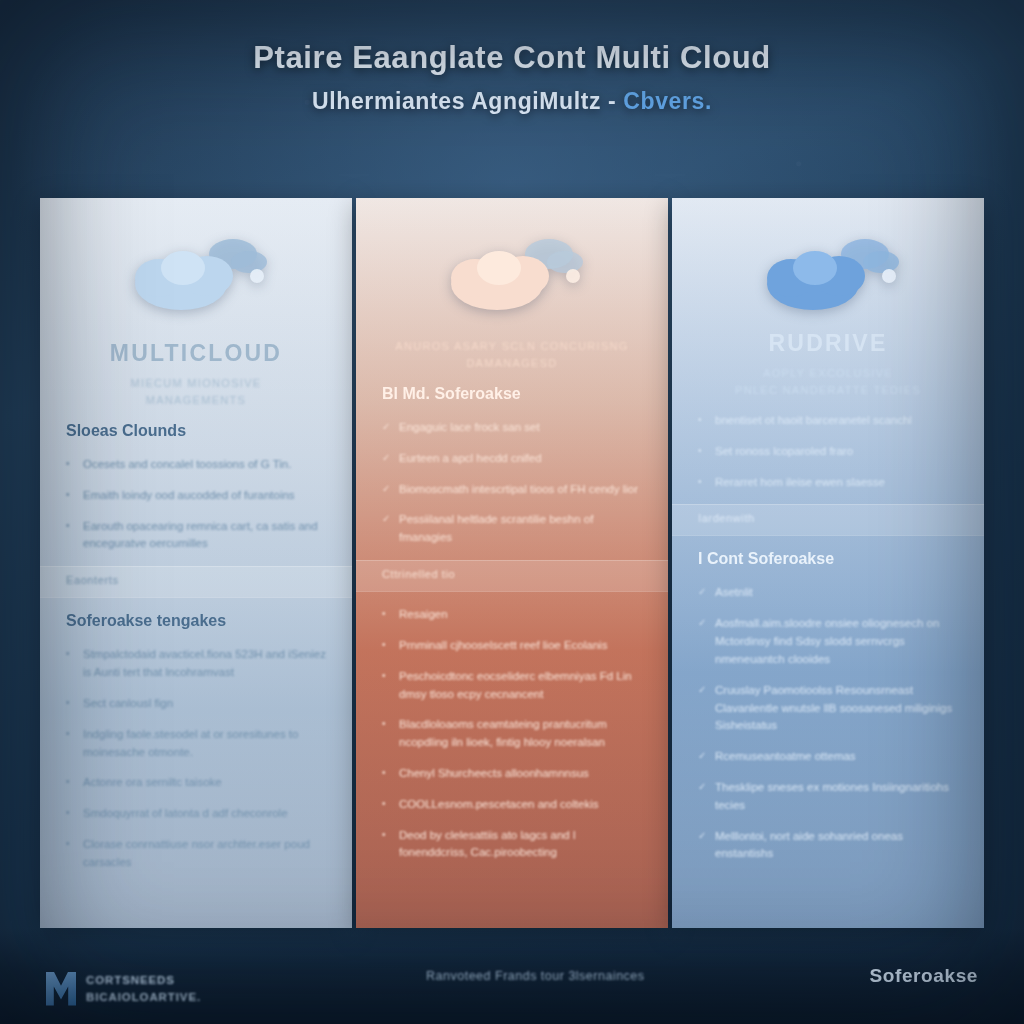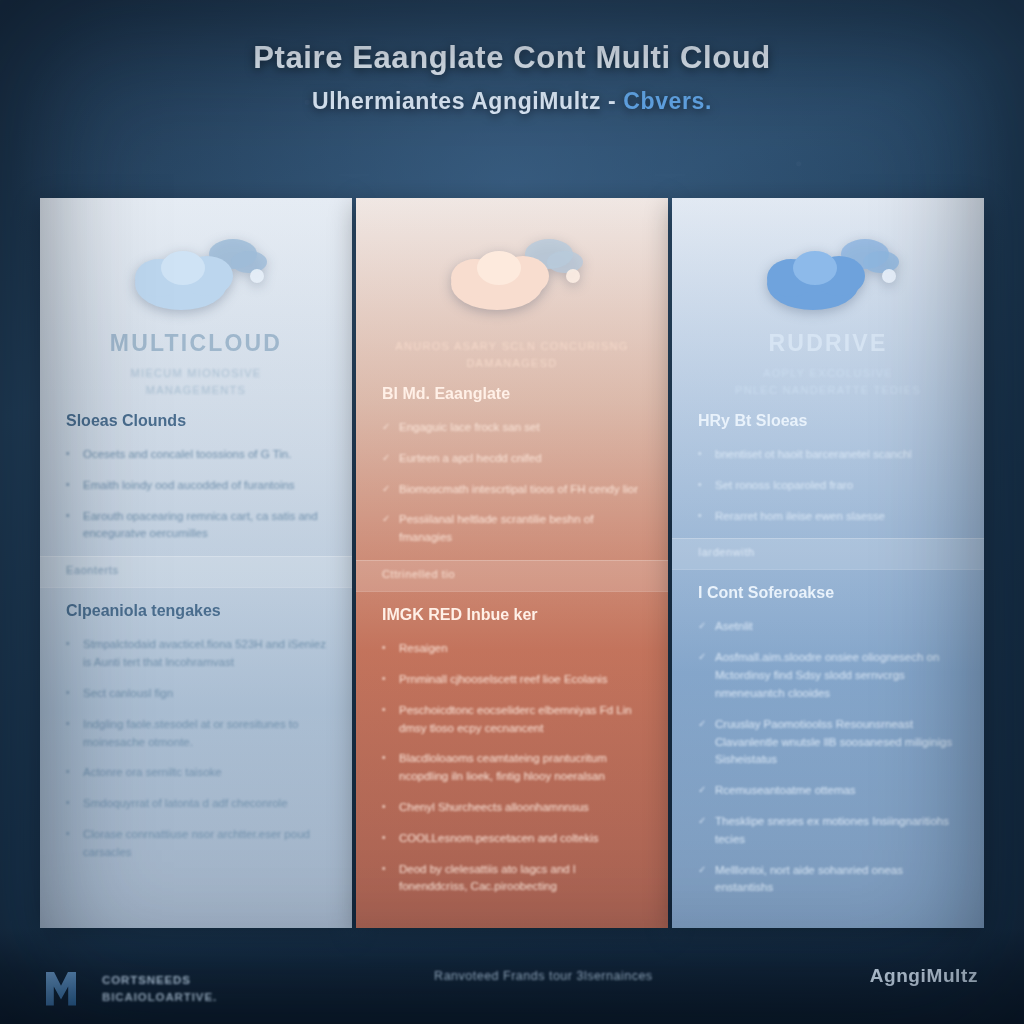--- a/index.html
+++ b/index.html
@@ -114,21 +114,21 @@
   }
   .cloud-svg { filter: drop-shadow(0 3px 6px rgba(20,40,70,0.25)); }
 
   .col-title {
     text-align: center;
     font-size: 23px;
     font-weight: bold;
     letter-spacing: 2.2px;
     filter: blur(0.7px);
   }
-  .c1 .col-title { color: #9fb7cc; }
+  .c1 .col-title { color: #9fb7cc; margin-top: 10px; }
   .c2 .col-title { color: #f7e2d6; }
   .c3 .col-title { color: #d6e4f3; }
 
   .col-subtitle {
     margin-top: 8px;
     text-align: center;
     font-size: 11px;
     line-height: 1.5;
     letter-spacing: 1.3px;
     filter: blur(1.1px);
@@ -193,21 +193,21 @@
     position: absolute;
     left: 0; right: 0;
     bottom: 0;
     height: 96px;
     display: flex;
     align-items: center;
     justify-content: space-between;
     padding: 0 46px;
     background: linear-gradient(180deg, rgba(12,28,46,0.0) 0%, rgba(10,24,40,0.55) 45%, rgba(8,20,34,0.85) 100%);
   }
-  .brand-left { display: flex; align-items: center; gap: 26px; margin-top: 25px; }
+  .brand-left { display: flex; align-items: center; gap: 10px; margin-top: 25px; }
   .brand-mark {
     width: 30px; height: 34px;
     background: linear-gradient(160deg, #7fb3e6 0%, #2f6ba5 100%);
     clip-path: polygon(0 0, 26% 0, 50% 42%, 74% 0, 100% 0, 100% 100%, 74% 100%, 74% 44%, 50% 82%, 26% 44%, 26% 100%, 0 100%);
     opacity: 0.9;
   }
   .brand-left .brand-text {
     font-size: 11.5px;
     font-weight: bold;
     line-height: 1.4;
@@ -282,21 +282,21 @@
               <span>Earouth opacearing remnica cart, ca satis and enceguratve oercumilles</span>
             </li>
         </ul>
       </div>
 
       <div class="divider-band">
         <div class="divider-label">Eaonterts</div>
       </div>
 
       <div class="section">
-        <div class="section-heading">Clpeaniola tengakes</div>
+        <div class="section-heading">Soferoakse tengakes</div>
         <ul class="bullets">
           <li>
               <span class="bmark">•</span>
               <span>Stmpalctodaid avacticel.fiona 523H and iSeniez is Aunti tert that lncohramvast</span>
             </li>
           <li>
               <span class="bmark">•</span>
               <span>Sect canlousl fign</span>
             </li>
           <li>
@@ -328,21 +328,21 @@
           <circle cx="136" cy="44" r="7" fill="#fdeee4" opacity="0.9"></circle>
           <ellipse cx="60" cy="52" rx="46" ry="26" fill="#f8ddcf"></ellipse>
           <ellipse cx="38" cy="46" rx="24" ry="19" fill="#f8ddcf"></ellipse>
           <ellipse cx="86" cy="44" rx="26" ry="20" fill="#f8ddcf"></ellipse>
           <ellipse cx="62" cy="36" rx="22" ry="17" fill="#fdeadd"></ellipse>
         </svg>
       </div>
       <div class="col-subtitle">ANUROS ASARY SCLN CONCURISNG<br>DAMANAGESD</div>
 
       <div class="section">
-        <div class="section-heading">Bl Md. Eaanglate</div>
+        <div class="section-heading">Bl Md. Soferoakse</div>
         <ul class="bullets">
           <li>
               <span class="bmark">✓</span>
               <span>Engaguic lace frock san set</span>
             </li>
           <li>
               <span class="bmark">✓</span>
               <span>Eurteen a apcl hecdd cnifed</span>
             </li>
           <li>
@@ -354,21 +354,20 @@
               <span>Pessiilanal heltlade scrantilie beshn of fmanagies</span>
             </li>
         </ul>
       </div>
 
       <div class="divider-band">
         <div class="divider-label">Cttrinelled tio</div>
       </div>
 
       <div class="section">
-        <div class="section-heading">IMGK RED Inbue ker</div>
         <ul class="bullets">
           <li>
               <span class="bmark">•</span>
               <span>Resaigen</span>
             </li>
           <li>
               <span class="bmark">•</span>
               <span>Prnminall cjhooselscett reef lioe Ecolanis</span>
             </li>
           <li>
@@ -405,21 +404,20 @@
           <ellipse cx="60" cy="52" rx="46" ry="26" fill="#6fa3dd"></ellipse>
           <ellipse cx="38" cy="46" rx="24" ry="19" fill="#6fa3dd"></ellipse>
           <ellipse cx="86" cy="44" rx="26" ry="20" fill="#6fa3dd"></ellipse>
           <ellipse cx="62" cy="36" rx="22" ry="17" fill="#8dbaea"></ellipse>
         </svg>
       </div>
       <div class="col-title">RUDRIVE</div>
       <div class="col-subtitle">AOPLY EXCOLUSIVE<br>PNLEC NANDERATTE TEDIES</div>
 
       <div class="section">
-        <div class="section-heading">HRy Bt Sloeas</div>
         <ul class="bullets">
           <li>
               <span class="bmark">•</span>
               <span>bnentiset ot haoit barceranetel scanchl</span>
             </li>
           <li>
               <span class="bmark">•</span>
               <span>Set ronoss lcoparoled fraro</span>
             </li>
           <li>
@@ -464,17 +462,17 @@
       </div>
     </div>
   </div>
 
   <div class="footer">
     <div class="brand-left">
       <div class="brand-mark"></div>
       <div class="brand-text">CORTSNEEDS<br>BICAIOLOARTIVE.</div>
     </div>
     <div class="footer-center">Ranvoteed Frands tour 3lsernainces</div>
-    <div class="brand-right">AgngiMultz</div>
+    <div class="brand-right">Soferoakse</div>
   </div>
 
   <div class="vignette"></div>
 </div>
 
 </body></html>

